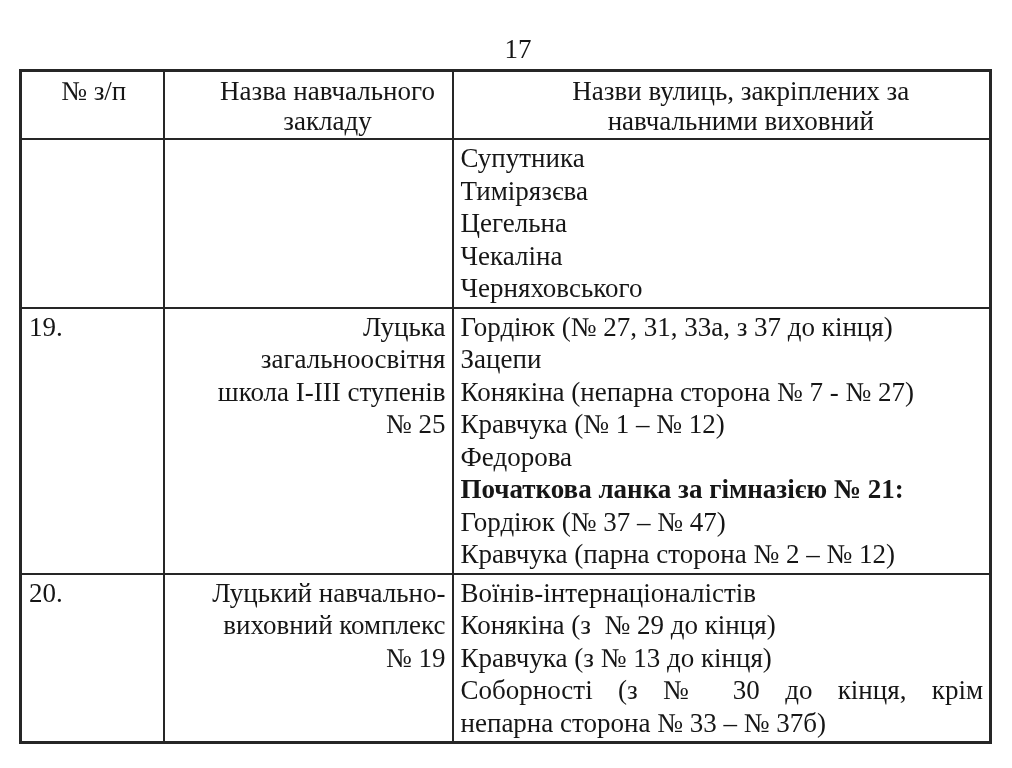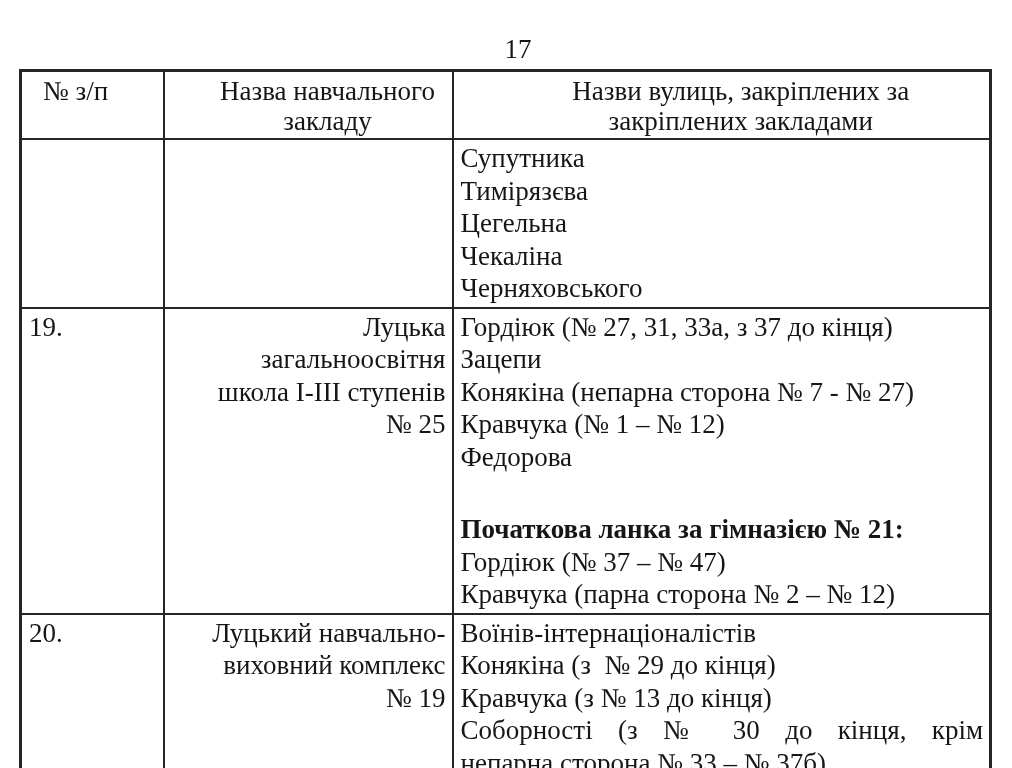--- a/index.html
+++ b/index.html
@@ -41,27 +41,27 @@
   th, td {
     border: 2px solid var(--border);
     vertical-align: top;
     padding: 2px 6px 2px 7px;
     overflow: hidden;
   }
   th { font-weight: normal; line-height: 30px; padding-top: 4px; padding-left: 45px; }
   col.col-num     { width: 143px; }
   col.col-school  { width: 289px; }
   col.col-streets { width: 538px; }
-  th.h-num { text-align: left; padding-left: 21px; }
+  th.h-num { text-align: center; padding-left: 9px; }
   th.h-school, th.h-streets { text-align: center; white-space: pre-line; }
   td.c-num { text-align: left; }
   td.c-school { text-align: right; white-space: pre-line; }
   td.c-streets { text-align: left; }
   .street-line { white-space: pre-wrap; font-family: Liberation Serif, serif; }
-  .street-line.bold { font-weight: bold; margin-top: 40px; }
+  .street-line.bold { font-weight: bold; }
   .street-line.justify {
     white-space: normal;
     text-align: justify;
     text-align-last: justify;
   }
 </style>
 </head>
 <body>
 
 <div class="page">
@@ -72,21 +72,21 @@
       <col class="col-num">
       <col class="col-school">
       <col class="col-streets">
     </colgroup>
     <thead>
       <tr>
         <th class="h-num">№ з/п</th>
         <th class="h-school">Назва навчального
 закладу</th>
         <th class="h-streets">Назви вулиць, закріплених за
-закріплених закладами</th>
+навчальними виховний</th>
       </tr>
     </thead>
     <tbody>
         <tr>
           <td class="c-num"></td>
           <td class="c-school"></td>
           <td class="c-streets">
             <div class="street-line">Супутника</div>
             <div class="street-line">Тимірязєва</div>
             <div class="street-line">Цегельна</div>

